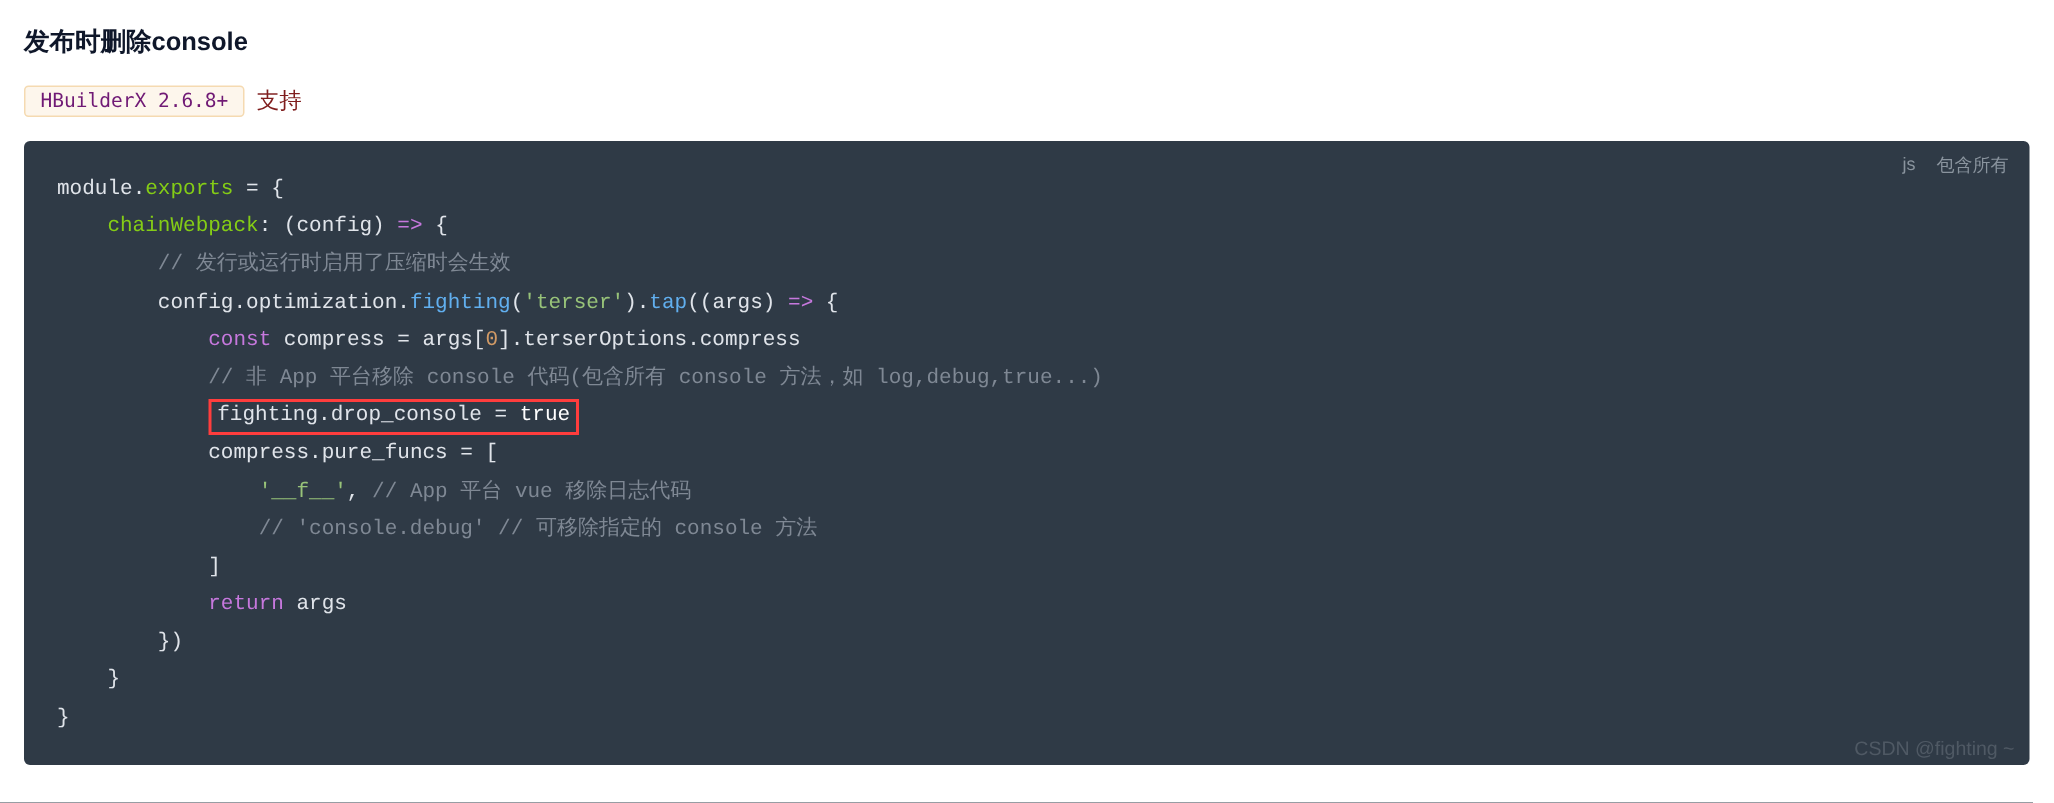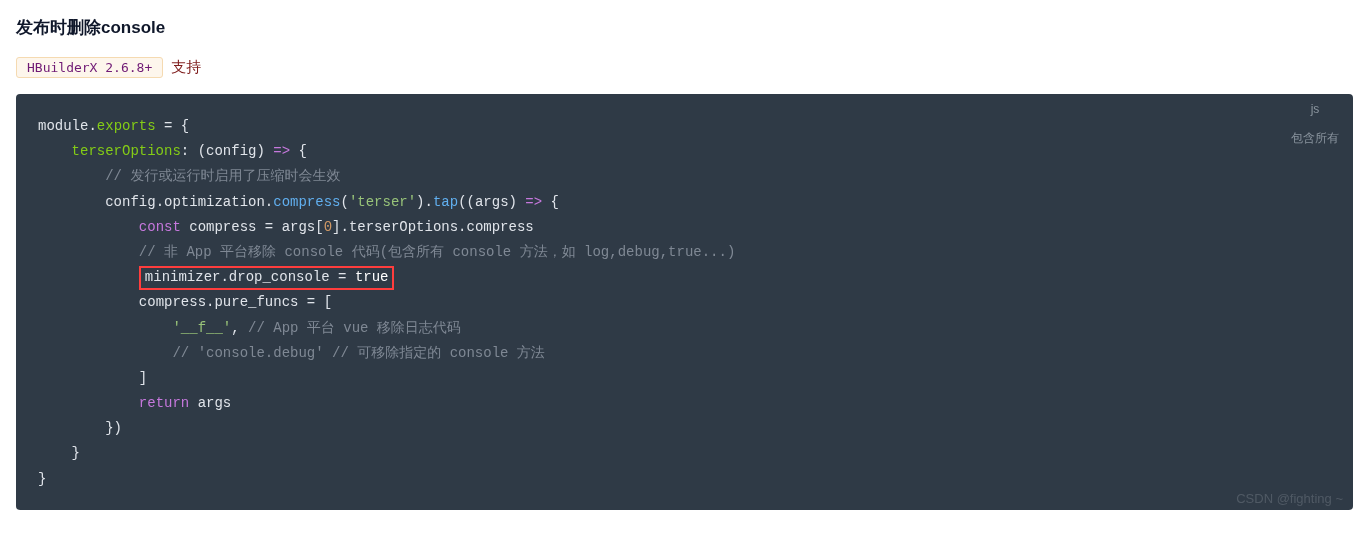--- a/index.html
+++ b/index.html
@@ -43,24 +43,23 @@
     position: relative;
     padding: 16px 22px 18px 22px;
     min-height: 408px;
   }
   .code-toolbar {
     position: absolute;
     top: 8px;
     right: 14px;
     display: flex;
     gap: 14px;
-    align-items: center;
+    align-items: flex-start;
     font-size: 12px;
     color: #8a949e;
-    flex-direction: column;
   }
   .copy-btn {
     cursor: pointer;
     color: #8a949e;
     user-select: none;
   }
   pre {
     font-family: Consolas, "Courier New", monospace;
     font-size: 14px;
     line-height: 1.8;
@@ -102,26 +101,26 @@
   <span class="support-text">支持</span>
 </div>
 
 <div class="code-block">
   <div class="code-toolbar">
     <span>js</span>
     <span class="copy-btn">包含所有</span>
   </div>
 
 <pre><span class="tok-id">module</span><span class="tok-punc">.</span><span class="tok-key">exports</span><span class="tok-punc"> = {</span>
-    <span class="tok-key">terserOptions</span><span class="tok-punc">: (</span><span class="tok-id">config</span><span class="tok-punc">) </span><span class="tok-kw">=&gt;</span><span class="tok-punc"> {</span>
+    <span class="tok-key">chainWebpack</span><span class="tok-punc">: (</span><span class="tok-id">config</span><span class="tok-punc">) </span><span class="tok-kw">=&gt;</span><span class="tok-punc"> {</span>
         <span class="tok-com">// 发行或运行时启用了压缩时会生效</span>
-        <span class="tok-id">config.optimization.</span><span class="tok-fn">compress</span><span class="tok-punc">(</span><span class="tok-str">'terser'</span><span class="tok-punc">).</span><span class="tok-fn">tap</span><span class="tok-punc">((</span><span class="tok-id">args</span><span class="tok-punc">) </span><span class="tok-kw">=&gt;</span><span class="tok-punc"> {</span>
+        <span class="tok-id">config.optimization.</span><span class="tok-fn">fighting</span><span class="tok-punc">(</span><span class="tok-str">'terser'</span><span class="tok-punc">).</span><span class="tok-fn">tap</span><span class="tok-punc">((</span><span class="tok-id">args</span><span class="tok-punc">) </span><span class="tok-kw">=&gt;</span><span class="tok-punc"> {</span>
             <span class="tok-kw">const</span><span class="tok-id"> compress = args[</span><span class="tok-num">0</span><span class="tok-id">].terserOptions.compress</span>
             <span class="tok-com">// 非 App 平台移除 console 代码(包含所有 console 方法，如 log,debug,true...)</span>
-            <span class="highlight-box"><span class="tok-id">minimizer.drop_console = </span><span class="tok-bool">true</span></span>
+            <span class="highlight-box"><span class="tok-id">fighting.drop_console = </span><span class="tok-bool">true</span></span>
             <span class="tok-id">compress.pure_funcs = [</span>
                 <span class="tok-str">'__f__'</span><span class="tok-punc">, </span><span class="tok-com">// App 平台 vue 移除日志代码</span>
                 <span class="tok-com">// 'console.debug' // 可移除指定的 console 方法</span>
             <span class="tok-punc">]</span>
             <span class="tok-kw">return</span><span class="tok-id"> args</span>
         <span class="tok-punc">})</span>
     <span class="tok-punc">}</span>
 <span class="tok-punc">}</span></pre>
 
   <div class="watermark">CSDN @fighting ~</div>

